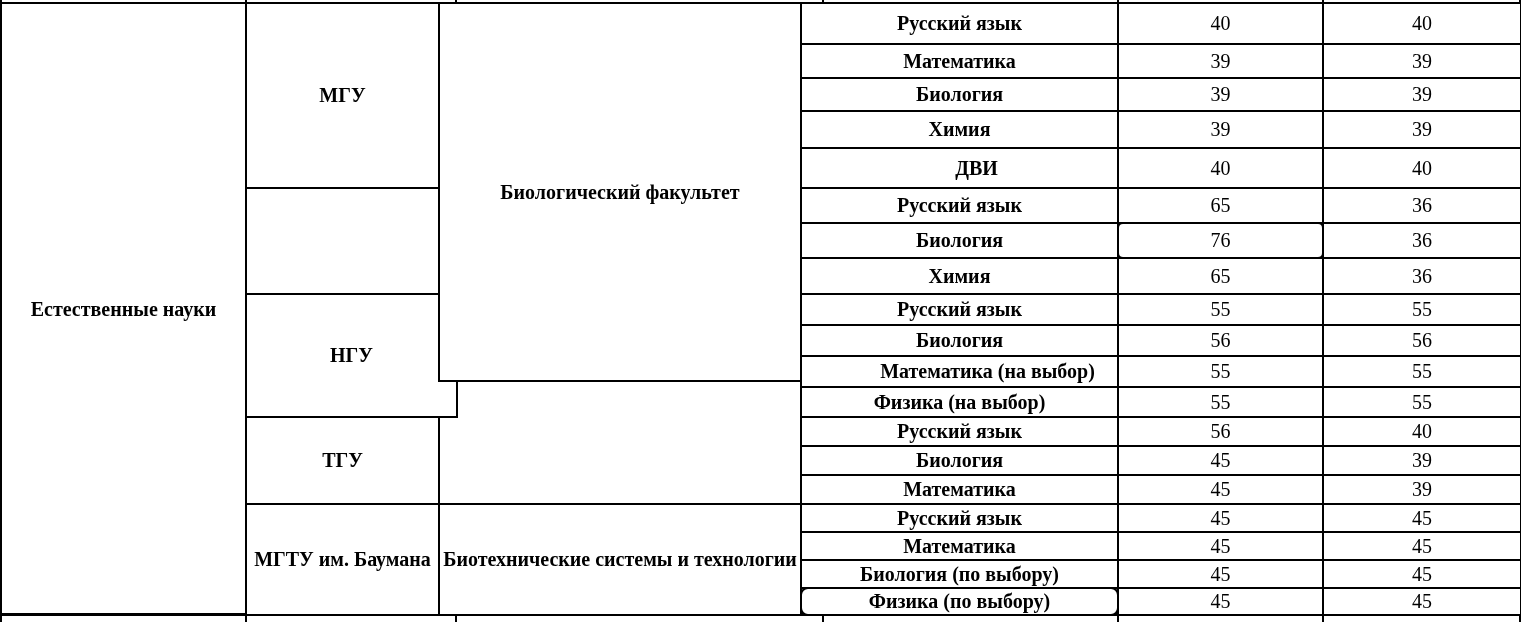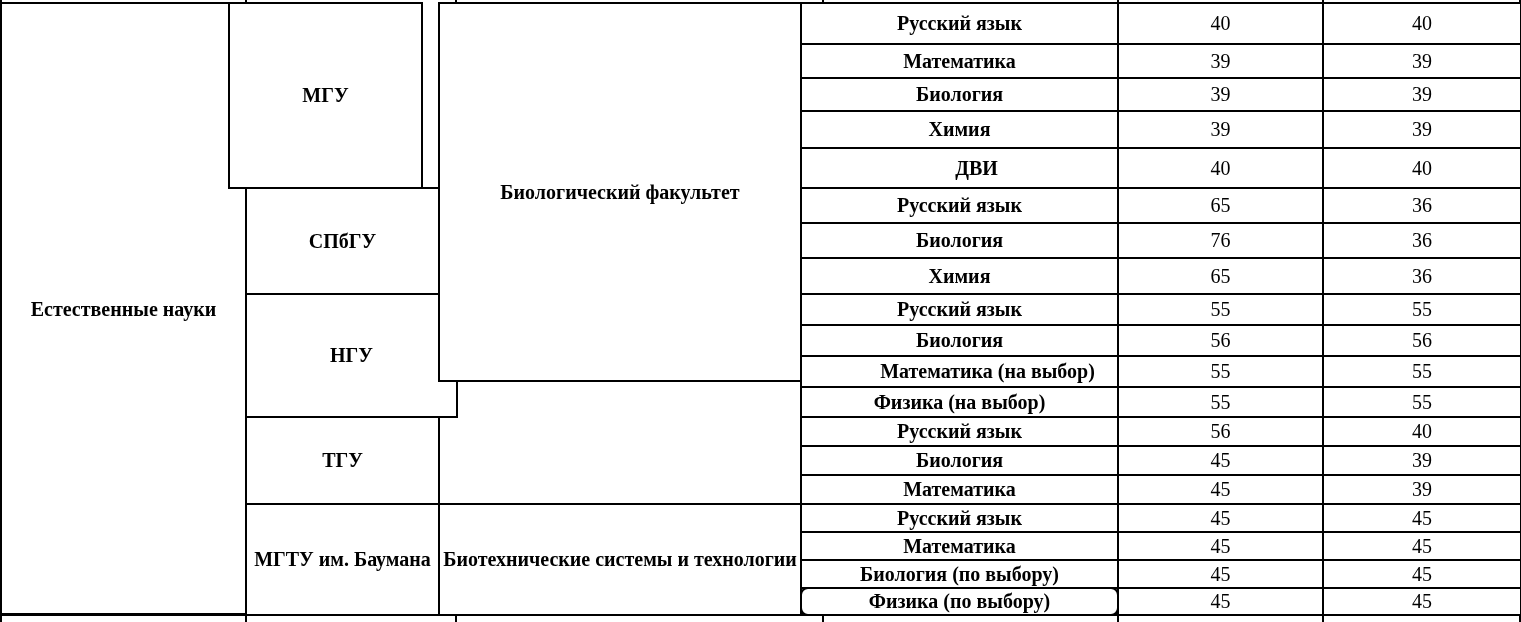--- a/index.html
+++ b/index.html
@@ -32,31 +32,30 @@
     <div class="cell" style="left: 1322px; top: 43px; width: 200px; height: 36px;">39</div>
     <div class="cell bold" style="left: 800px; top: 77px; width: 319px; height: 35px;">Биология</div>
     <div class="cell" style="left: 1117px; top: 77px; width: 207px; height: 35px;">39</div>
     <div class="cell" style="left: 1322px; top: 77px; width: 200px; height: 35px;">39</div>
     <div class="cell bold" style="left: 800px; top: 110px; width: 319px; height: 39px;">Химия</div>
     <div class="cell" style="left: 1117px; top: 110px; width: 207px; height: 39px;">39</div>
     <div class="cell" style="left: 1322px; top: 110px; width: 200px; height: 39px;">39</div>
     <div class="cell bold" style="left: 800px; top: 147px; width: 319px; height: 42px; padding-left: 38px;">ДВИ</div>
     <div class="cell" style="left: 1117px; top: 147px; width: 207px; height: 42px;">40</div>
     <div class="cell" style="left: 1322px; top: 147px; width: 200px; height: 42px;">40</div>
-    <div class="cell bold" style="left: 228px; top: 2px; width: 195px; height: 187px;">МГУ</div>
+    <div class="cell bold" style="left: 245px; top: 2px; width: 195px; height: 187px;">МГУ</div>
     <div class="cell bold" style="left: 800px; top: 187px; width: 319px; height: 37px;">Русский язык</div>
     <div class="cell" style="left: 1117px; top: 187px; width: 207px; height: 37px;">65</div>
     <div class="cell" style="left: 1322px; top: 187px; width: 200px; height: 37px;">36</div>
     <div class="cell bold" style="left: 800px; top: 222px; width: 319px; height: 37px;">Биология</div>
-    <div class="cell" style="left: 1117px; top: 222px; width: 207px; height: 37px;">76</div>
+    <div class="cell" style="left: 1117px; top: 222px; width: 207px; height: 37px; border-radius: 6px;">76</div>
     <div class="cell" style="left: 1322px; top: 222px; width: 200px; height: 37px;">36</div>
     <div class="cell bold" style="left: 800px; top: 257px; width: 319px; height: 38px;">Химия</div>
     <div class="cell" style="left: 1117px; top: 257px; width: 207px; height: 38px;">65</div>
     <div class="cell" style="left: 1322px; top: 257px; width: 200px; height: 38px;">36</div>
-    <div class="cell bold" style="left: 245px; top: 187px; width: 195px; height: 108px;">СПбГУ</div>
     <div class="cell bold" style="left: 800px; top: 293px; width: 319px; height: 33px;">Русский язык</div>
     <div class="cell" style="left: 1117px; top: 293px; width: 207px; height: 33px;">55</div>
     <div class="cell" style="left: 1322px; top: 293px; width: 200px; height: 33px;">55</div>
     <div class="cell bold" style="left: 800px; top: 324px; width: 319px; height: 33px;">Биология</div>
     <div class="cell" style="left: 1117px; top: 324px; width: 207px; height: 33px;">56</div>
     <div class="cell" style="left: 1322px; top: 324px; width: 200px; height: 33px;">56</div>
     <div class="cell bold" style="left: 800px; top: 355px; width: 375px; height: 33px;">Математика (на выбор)</div>
     <div class="cell" style="left: 1117px; top: 355px; width: 207px; height: 33px;">55</div>
     <div class="cell" style="left: 1322px; top: 355px; width: 200px; height: 33px;">55</div>
     <div class="cell bold" style="left: 800px; top: 386px; width: 319px; height: 32px;">Физика (на выбор)</div>

